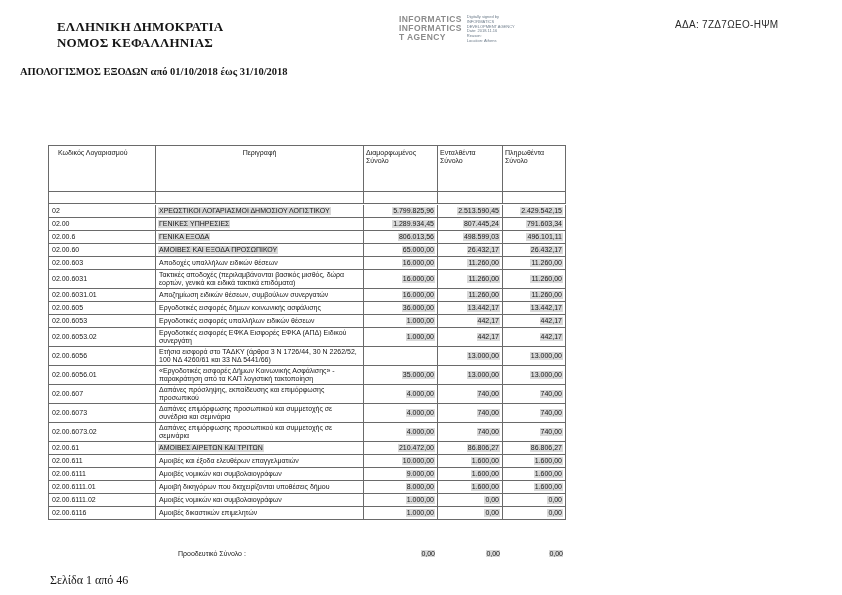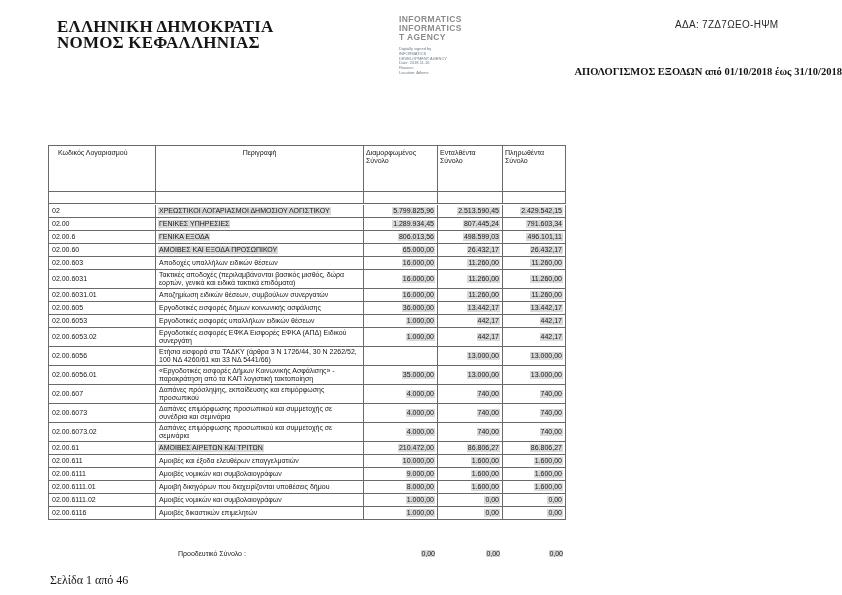--- a/index.html
+++ b/index.html
@@ -2,37 +2,37 @@
 <html><head>
 <meta charset="utf-8">
 <style>
   html,body{margin:0;padding:0;background:#ffffff;}
   body{width:842px;height:595px;position:relative;overflow:hidden;
        font-family:"Liberation Sans",sans-serif;color:#151515;}
   .page{position:absolute;inset:0;background:#ffffff;}
 
   
   .gov{position:absolute;left:57px;top:19px;font-family:"Liberation Serif",serif;
-       font-weight:bold;font-size:17px;line-height:15.5px;letter-spacing:.2px;}
-
-  
-  .stamp{position:absolute;left:399px;top:15px;display:flex;gap:5px;flex-direction:column;}
+       font-weight:bold;font-size:13px;line-height:15.5px;letter-spacing:.2px;}
+
+  
+  .stamp{position:absolute;left:399px;top:15px;display:flex;gap:5px;}
   .stamp-big{font-size:8.5px;font-weight:bold;color:#8b8b8b;line-height:9px;letter-spacing:.4px;}
   .stamp-small{font-size:4px;color:#6c7b8a;line-height:4.8px;width:74px;}
 
   
   .ada{position:absolute;left:675px;top:7px;font-size:10px;letter-spacing:.3px;color:#2a2a2a;margin-top:12px;}
   .meta{position:absolute;left:672px;top:26px;font-family:"Liberation Serif",serif;
         font-size:9px;line-height:13.5px;}
   .meta-row{display:flex;}
   .meta-label{width:82px;}
   .meta-value{font-weight:bold;}
 
   
-  .title{position:absolute;left:20px;right:0;top:66px;text-align:right;
+  .title{position:absolute;left:20px;right:0;top:66px;text-align:left;
          font-family:"Liberation Serif",serif;font-weight:bold;font-size:10.5px;}
 
   
   .table{position:absolute;left:48px;top:145px;width:517px;
          border-left:1px solid #6a6a6a;border-top:1px solid #6a6a6a;
          font-size:7px;line-height:8px;}
   .tr{display:flex;align-items:stretch;min-height:13px;}
   .td{border-right:1px solid #6a6a6a;border-bottom:1px solid #6a6a6a;
       box-sizing:border-box;padding:1px 2px;display:flex;align-items:center;overflow:hidden;}
   .c-code{width:107px;}

